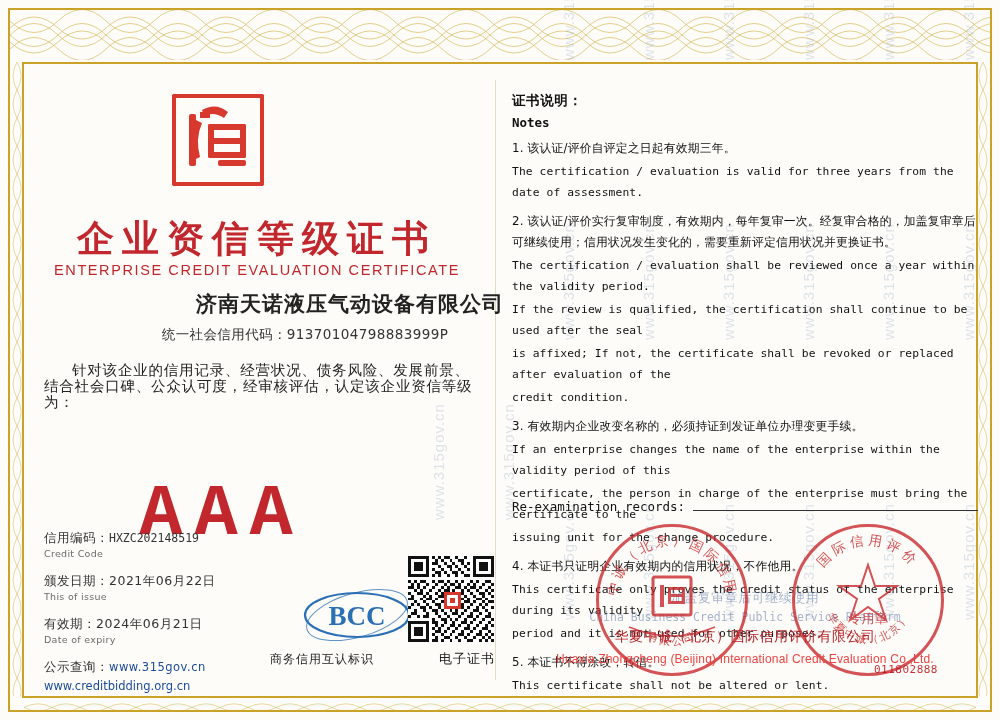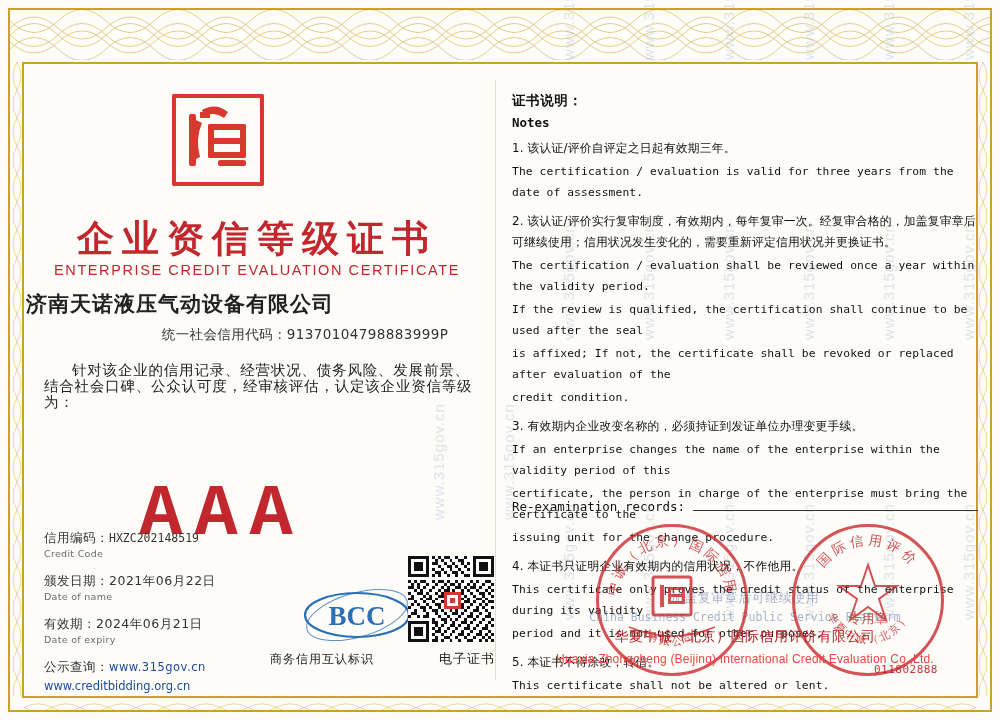--- a/index.html
+++ b/index.html
@@ -97,23 +97,23 @@
     left: 0; top: 200px;
     width: 470px;
     text-align: center;
     color: #c1272d;
     font-size: 14.5px;
     letter-spacing: 1.6px;
     font-family: Liberation Sans, sans-serif;
   }
   .company-name {
     position: absolute;
-    left: 4px; top: 228px;
+    left: 12px; top: 228px;
     width: 470px;
-    text-align: left;
+    text-align: right;
     color: #222;
     font-size: 21px;
     font-weight: bold;
     letter-spacing: 1px;
     font-family: "DejaVu Sans", sans-serif;
   }
   .credit-code-line {
     position: absolute;
     left: 0; top: 264px;
     width: 470px;
@@ -440,21 +440,21 @@
 
     <div class="grade">AAA</div>
 
     <div class="meta" style="top:468px; height:180px;">
       <div class="row" style="top:0;">
         <div class="cn"><span>信用编码：</span><span class="val">HXZC202148519</span></div>
         <div class="en">Credit Code</div>
       </div>
       <div class="row" style="top:43px;">
         <div class="cn"><span>颁发日期：</span><span>2021年06月22日</span></div>
-        <div class="en">Date of name</div>
+        <div class="en">This of issue</div>
       </div>
       <div class="row" style="top:86px;">
         <div class="cn"><span>有效期：</span><span>2024年06月21日</span></div>
         <div class="en">Date of expiry</div>
       </div>
       <div class="row" style="top:129px;">
         <div class="cn"><span>公示查询：</span><span class="link">www.315gov.cn</span></div>
         <div class="link" style="margin-top:3px;">www.creditbidding.org.cn</div>
       </div>
     </div>

